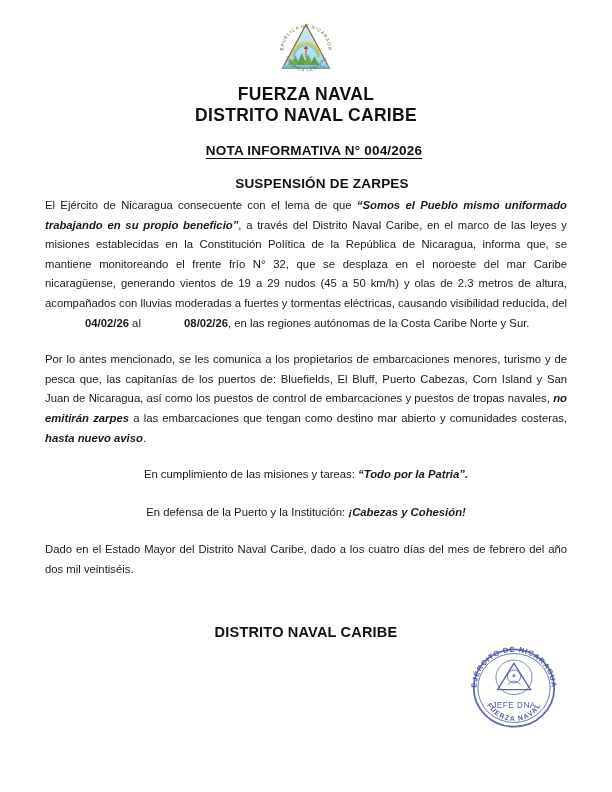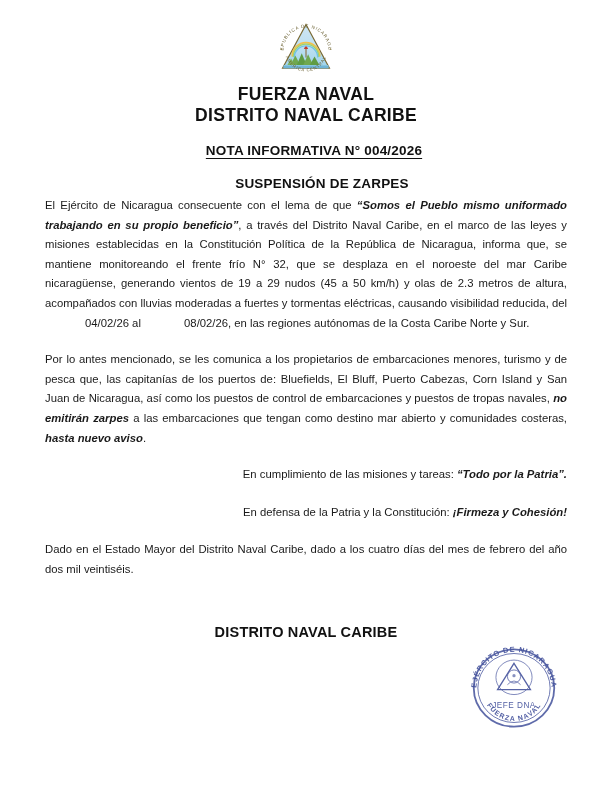--- a/index.html
+++ b/index.html
@@ -88,29 +88,29 @@
     text-justify: inter-word;
     color: #1a1a1a;
   }
   p.para.last {
     margin-bottom: 6px;
   }
   p.line {
     margin: 0 0 18px 0;
     font-size: 11.3px;
     line-height: 19.6px;
-    text-align: right;
+    text-align: center;
     color: #1a1a1a;
   }
   b.bi {
     font-weight: bold;
     font-style: italic;
   }
   b.bo {
-    font-weight: normal;
+    font-weight: bold;
     font-style: normal;
     padding-left: 40px;
   }
 
   
   .sig-block {
     position: absolute;
     top: 623px;
     left: 0;
     width: 612px;
@@ -193,21 +193,21 @@
 
   <div class="body-block">
 
     <p class="para"><span>El Ejército de Nicaragua consecuente con el lema de que </span><b class="bi">“Somos el Pueblo mismo uniformado trabajando en su propio beneficio”</b><span>, a través del Distrito Naval Caribe, en el marco de las leyes y misiones establecidas en la Constitución Política de la República de Nicaragua, informa que, se mantiene monitoreando el frente frío N° 32, que se desplaza en el noroeste del mar Caribe nicaragüense, generando vientos de 19 a 29 nudos  (45 a 50 km/h) y olas de 2.3 metros de altura, acompañados con lluvias moderadas a fuertes y tormentas eléctricas, causando visibilidad reducida, del </span><b class="bo">04/02/26</b><span> al </span><b class="bo">08/02/26</b><span>, en las regiones autónomas de la Costa Caribe Norte y Sur.</span></p>
 
     <p class="para"><span>Por lo antes mencionado, se les comunica a los propietarios de embarcaciones menores, turismo y de pesca que, las capitanías de los puertos de: Bluefields, El Bluff, Puerto Cabezas, Corn Island y San Juan de Nicaragua, así como los puestos de control de embarcaciones y puestos de tropas navales, </span><b class="bi">no emitirán zarpes</b><span> a las embarcaciones que tengan como destino mar abierto y comunidades costeras, </span><b class="bi">hasta nuevo aviso</b><span>.</span></p>
 
 
     <p class="line"><span>En cumplimiento de las misiones y tareas: </span><b class="bi">“Todo por la Patria”.</b></p>
 
-    <p class="line"><span>En defensa de la Patria y la Constitución: </span><b class="bi">¡Firmeza y Cohesión!</b></p>
+    <p class="line"><span>En defensa de la Puerto y la Institución: </span><b class="bi">¡Cabezas y Cohesión!</b></p>
 
     <p class="para last">Dado en el Estado Mayor del Distrito Naval Caribe, dado a los cuatro días del mes de febrero del año dos mil veintiséis.</p>
   </div>
 
   <div class="sig-block">
     <div class="sig-line">DISTRITO NAVAL CARIBE</div>
   </div>
 
   <div class="seal">
     <svg viewBox="0 0 120 112" width="102" height="92" xmlns="http://www.w3.org/2000/svg">

